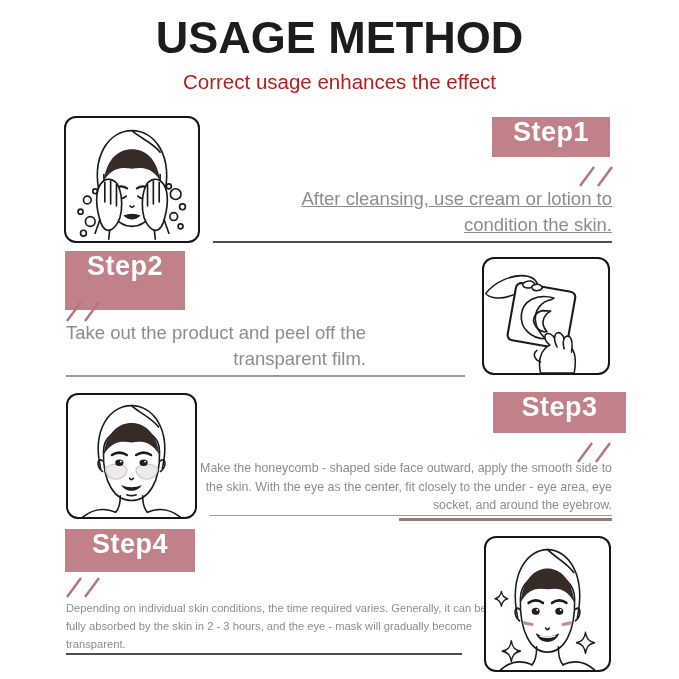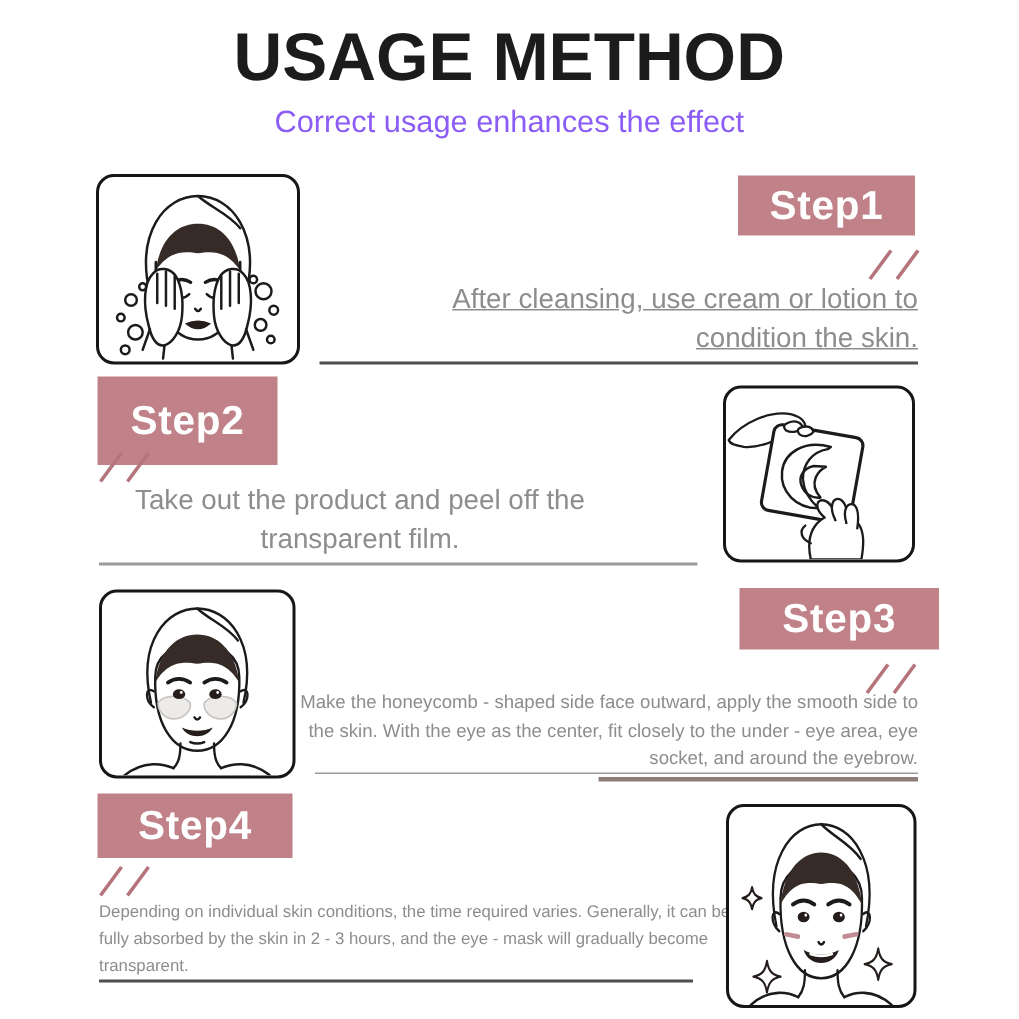--- a/index.html
+++ b/index.html
@@ -16,42 +16,42 @@
   .canvas{
     position:relative;width:679px;height:679px;background:#ffffff;overflow:hidden;
     font-family:"Liberation Sans","DejaVu Sans",sans-serif;
   }
   .title{
     position:absolute;left:0;right:0;top:12px;text-align:center;
     font-size:45px;font-weight:700;letter-spacing:0px;color:var(--ink);
   }
   .subtitle{
     position:absolute;left:0;right:0;top:70px;text-align:center;
-    font-size:20.5px;font-weight:400;color:#8b5cf6;
+    font-size:20.5px;font-weight:400;color:#b91c1c;
   }
   .badge{
     position:absolute;background:var(--accent);color:#ffffff;
-    display:flex;align-items:center;justify-content:center;
+    display:flex;justify-content:center;
     font-size:27px;font-weight:700;letter-spacing:0.5px;
   }
   .badge1{left:492px;top:117px;width:118px;height:40px;}
   .badge2{left:65px;top:251px;width:120px;height:59px;}
   .badge3{left:493px;top:392px;width:133px;height:41px;}
   .badge4{left:65px;top:529px;width:130px;height:43px;}
   .slashes{position:absolute;width:42px;height:22px;}
   .slashes svg{display:block;width:100%;height:100%;}
   .slash1{left:577px;top:165px;}
   .slash2{left:64px;top:300px;}
   .slash3{left:575px;top:441px;}
   .slash4{left:64px;top:576px;}
   .bodytext{
     position:absolute;color:var(--body-gray);white-space:pre;
   }
   .text1{right:67px;top:186px;text-align:right;font-size:18.5px;line-height:26px;text-decoration:underline;}
-  .text2{left:66px;top:320px;text-align:center;font-size:18.5px;line-height:26px;margin-left:24px;}
+  .text2{left:66px;top:320px;text-align:right;font-size:18.5px;line-height:26px;}
   .text3{right:67px;top:459px;text-align:right;font-size:12.4px;line-height:18.6px;}
   .text4{left:66px;top:599px;text-align:left;font-size:11.2px;line-height:18px;}
   .rule{position:absolute;height:0;}
   .rule1{left:213px;top:241px;width:399px;border-top:2px solid var(--rule-dark);}
   .rule2{left:66px;top:375px;width:399px;border-top:2px solid var(--rule-light);}
   .rule3{left:210px;top:515px;width:402px;border-top:1.6px solid var(--rule-light);}
   .rule3b{left:399px;top:518px;width:213px;border-top:3px solid var(--rule-maroon);}
   .rule4{left:66px;top:653px;width:396px;border-top:2px solid var(--rule-dark);}
   .ibox{
     position:absolute;border:2.5px solid #161616;border-radius:12px;

